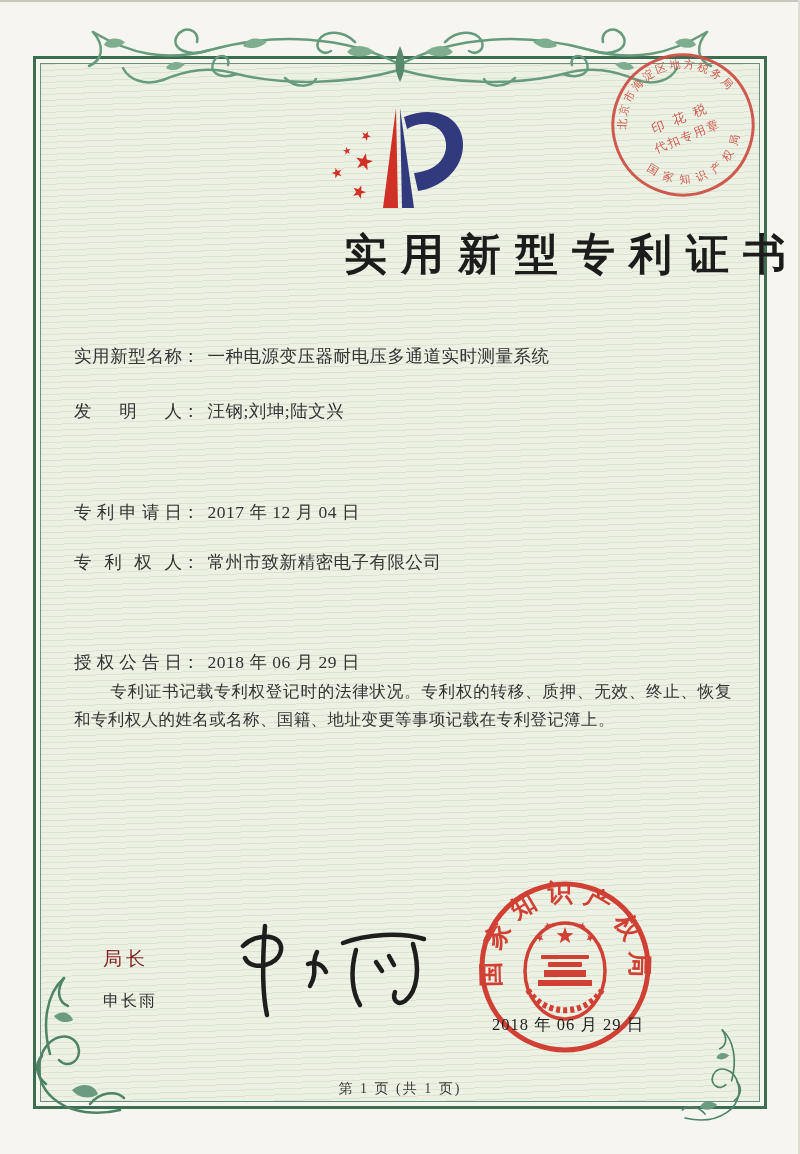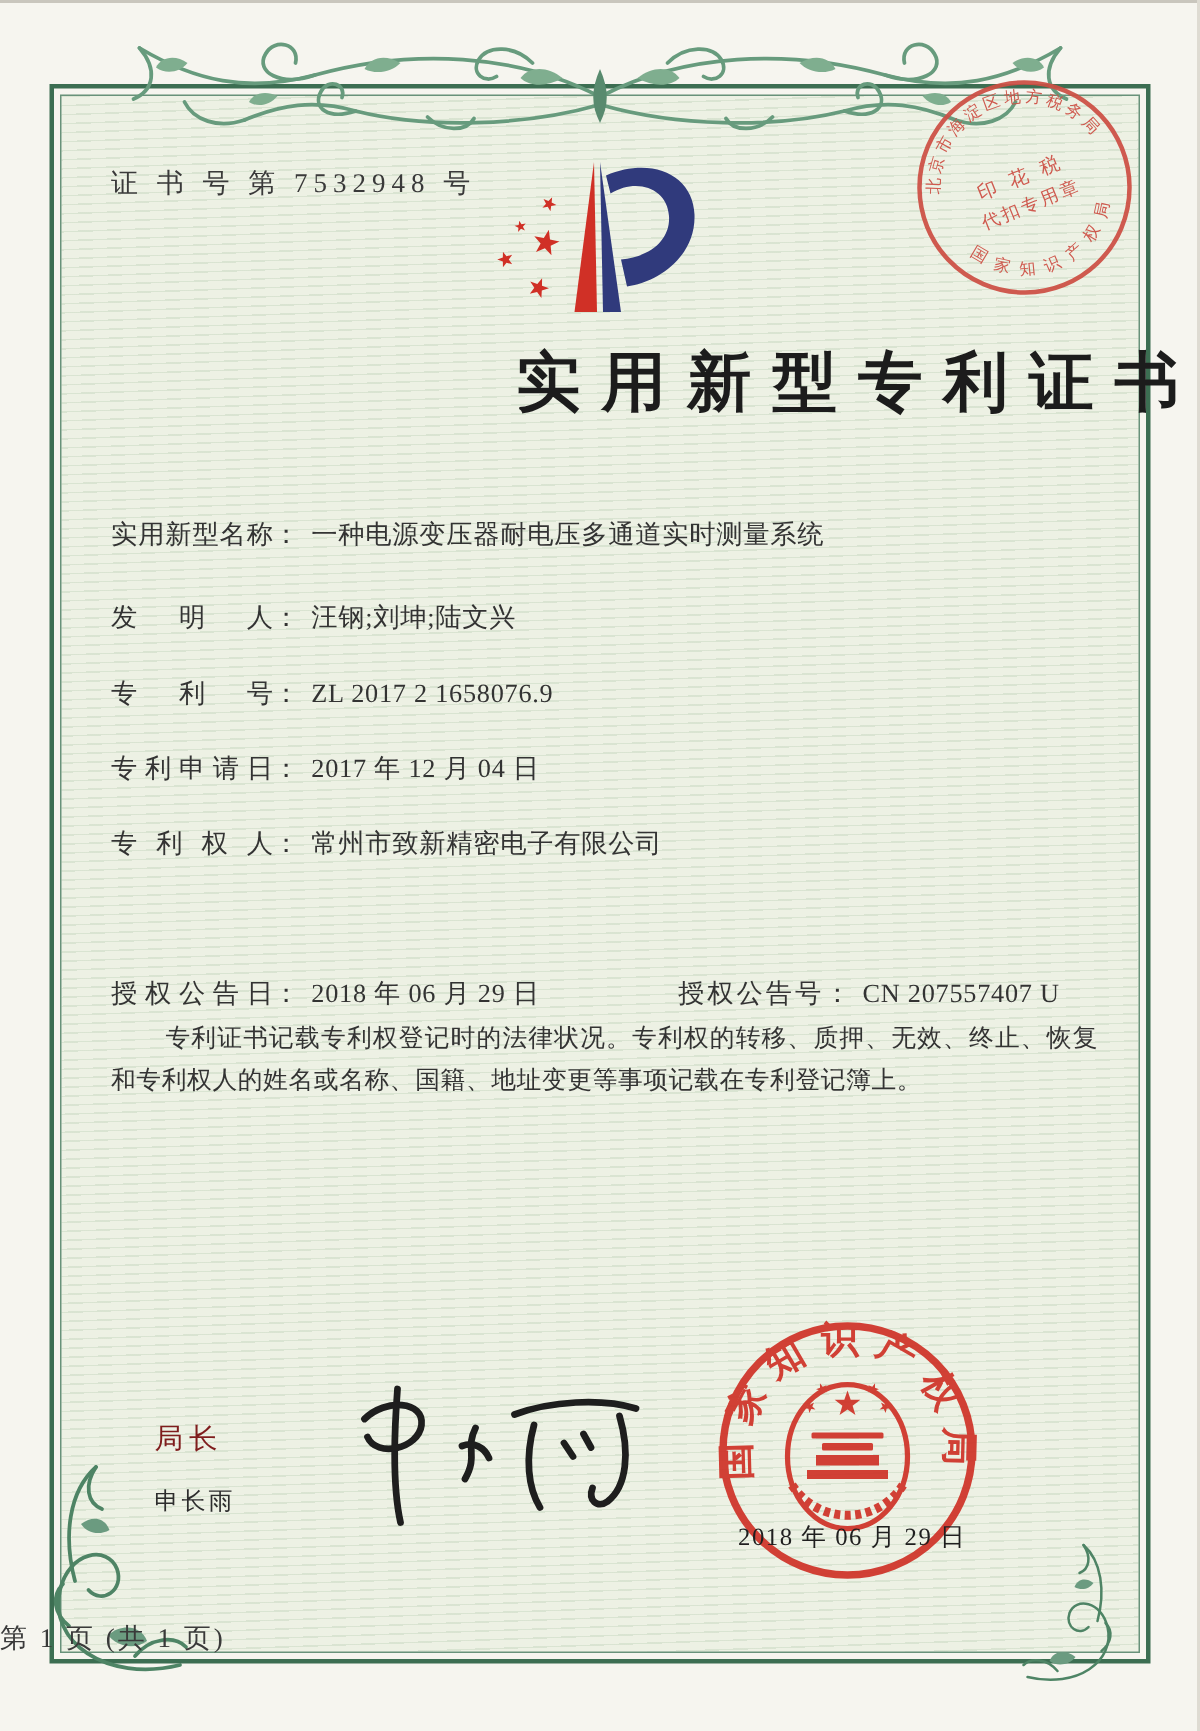--- a/index.html
+++ b/index.html
@@ -60,21 +60,21 @@
     font-size:16.5px; color:#1f1f1f; letter-spacing:1px; white-space:nowrap;
   }
 
   .tax-stamp{
     position:absolute; left:608px; top:50px;
     transform:rotate(-22deg); opacity:0.93;
   }
 
   .footer{
     position:absolute; left:0; top:1080px; width:100%;
-    font-size:18px; letter-spacing:2px; color:#3a3a3a;
+    text-align:center; font-size:14px; letter-spacing:2px; color:#3a3a3a;
   }
 
   .ornament-top{ position:absolute; left:85px; top:12px; }
   .flourish-bl{ position:absolute; left:20px; top:972px; }
   .flourish-br{ position:absolute; left:660px; top:1026px; transform:scale(-1,1); }
 </style>
 </head>
 <body>
 
 <div class="page">
@@ -119,43 +119,36 @@
     <path d="M79,13 C110,0 137,13 138,39 C139,66 115,84 93,87 L89,69 C110,67 122,55 121,40 C120,22 100,14 82,25 Z" fill="#303a7c"></path>
     <g fill="#d03026">
       <use href="#star" transform="translate(41,32) scale(5) rotate(25)"></use>
       <use href="#star" transform="translate(22,47) scale(4) rotate(-12)"></use>
       <use href="#star" transform="translate(39,58) scale(9) rotate(12)"></use>
       <use href="#star" transform="translate(12,69) scale(5.5) rotate(-18)"></use>
       <use href="#star" transform="translate(34,88) scale(7) rotate(20)"></use>
     </g>
   </svg>
 
-  <div class="cert-no">证 书 号 第 7532948 号</div>
   <div class="title">实用新型专利证书</div>
 
   <div class="field-row" style="top:344px">
     <span class="field-label">实用新型名称</span><span class="field-colon">：</span><span class="field-value">一种电源变压器耐电压多通道实时测量系统</span>
   </div>
   <div class="field-row" style="top:399px">
     <span class="field-label">发明人</span><span class="field-colon">：</span><span class="field-value">汪钢;刘坤;陆文兴</span>
   </div>
-  <div class="field-row" style="top:450px">
-    <span class="field-label">专利号</span><span class="field-colon">：</span><span class="field-value">ZL 2017 2 1658076.9</span>
-  </div>
   <div class="field-row" style="top:500px">
     <span class="field-label">专利申请日</span><span class="field-colon">：</span><span class="field-value">2017 年 12 月 04 日</span>
   </div>
   <div class="field-row" style="top:550px">
     <span class="field-label">专利权人</span><span class="field-colon">：</span><span class="field-value">常州市致新精密电子有限公司</span>
   </div>
   <div class="field-row" style="top:650px">
     <span class="field-label">授权公告日</span><span class="field-colon">：</span><span class="field-value">2018 年 06 月 29 日</span>
-    <span class="grant-no-pair">
-      <span class="plain-label">授权公告号</span><span class="field-colon">：</span><span class="field-value">CN 207557407 U</span>
-    </span>
   </div>
 
   <div class="body-text">
     <p>专利证书记载专利权登记时的法律状况。专利权的转移、质押、无效、终止、恢复和专利权人的姓名或名称、国籍、地址变更等事项记载在专利登记簿上。</p>
   </div>
 
   <div class="signer-title">局长</div>
   <div class="signer-name">申长雨</div>
 
   <svg class="signature-svg" width="230" height="110" viewBox="0 0 230 110">

